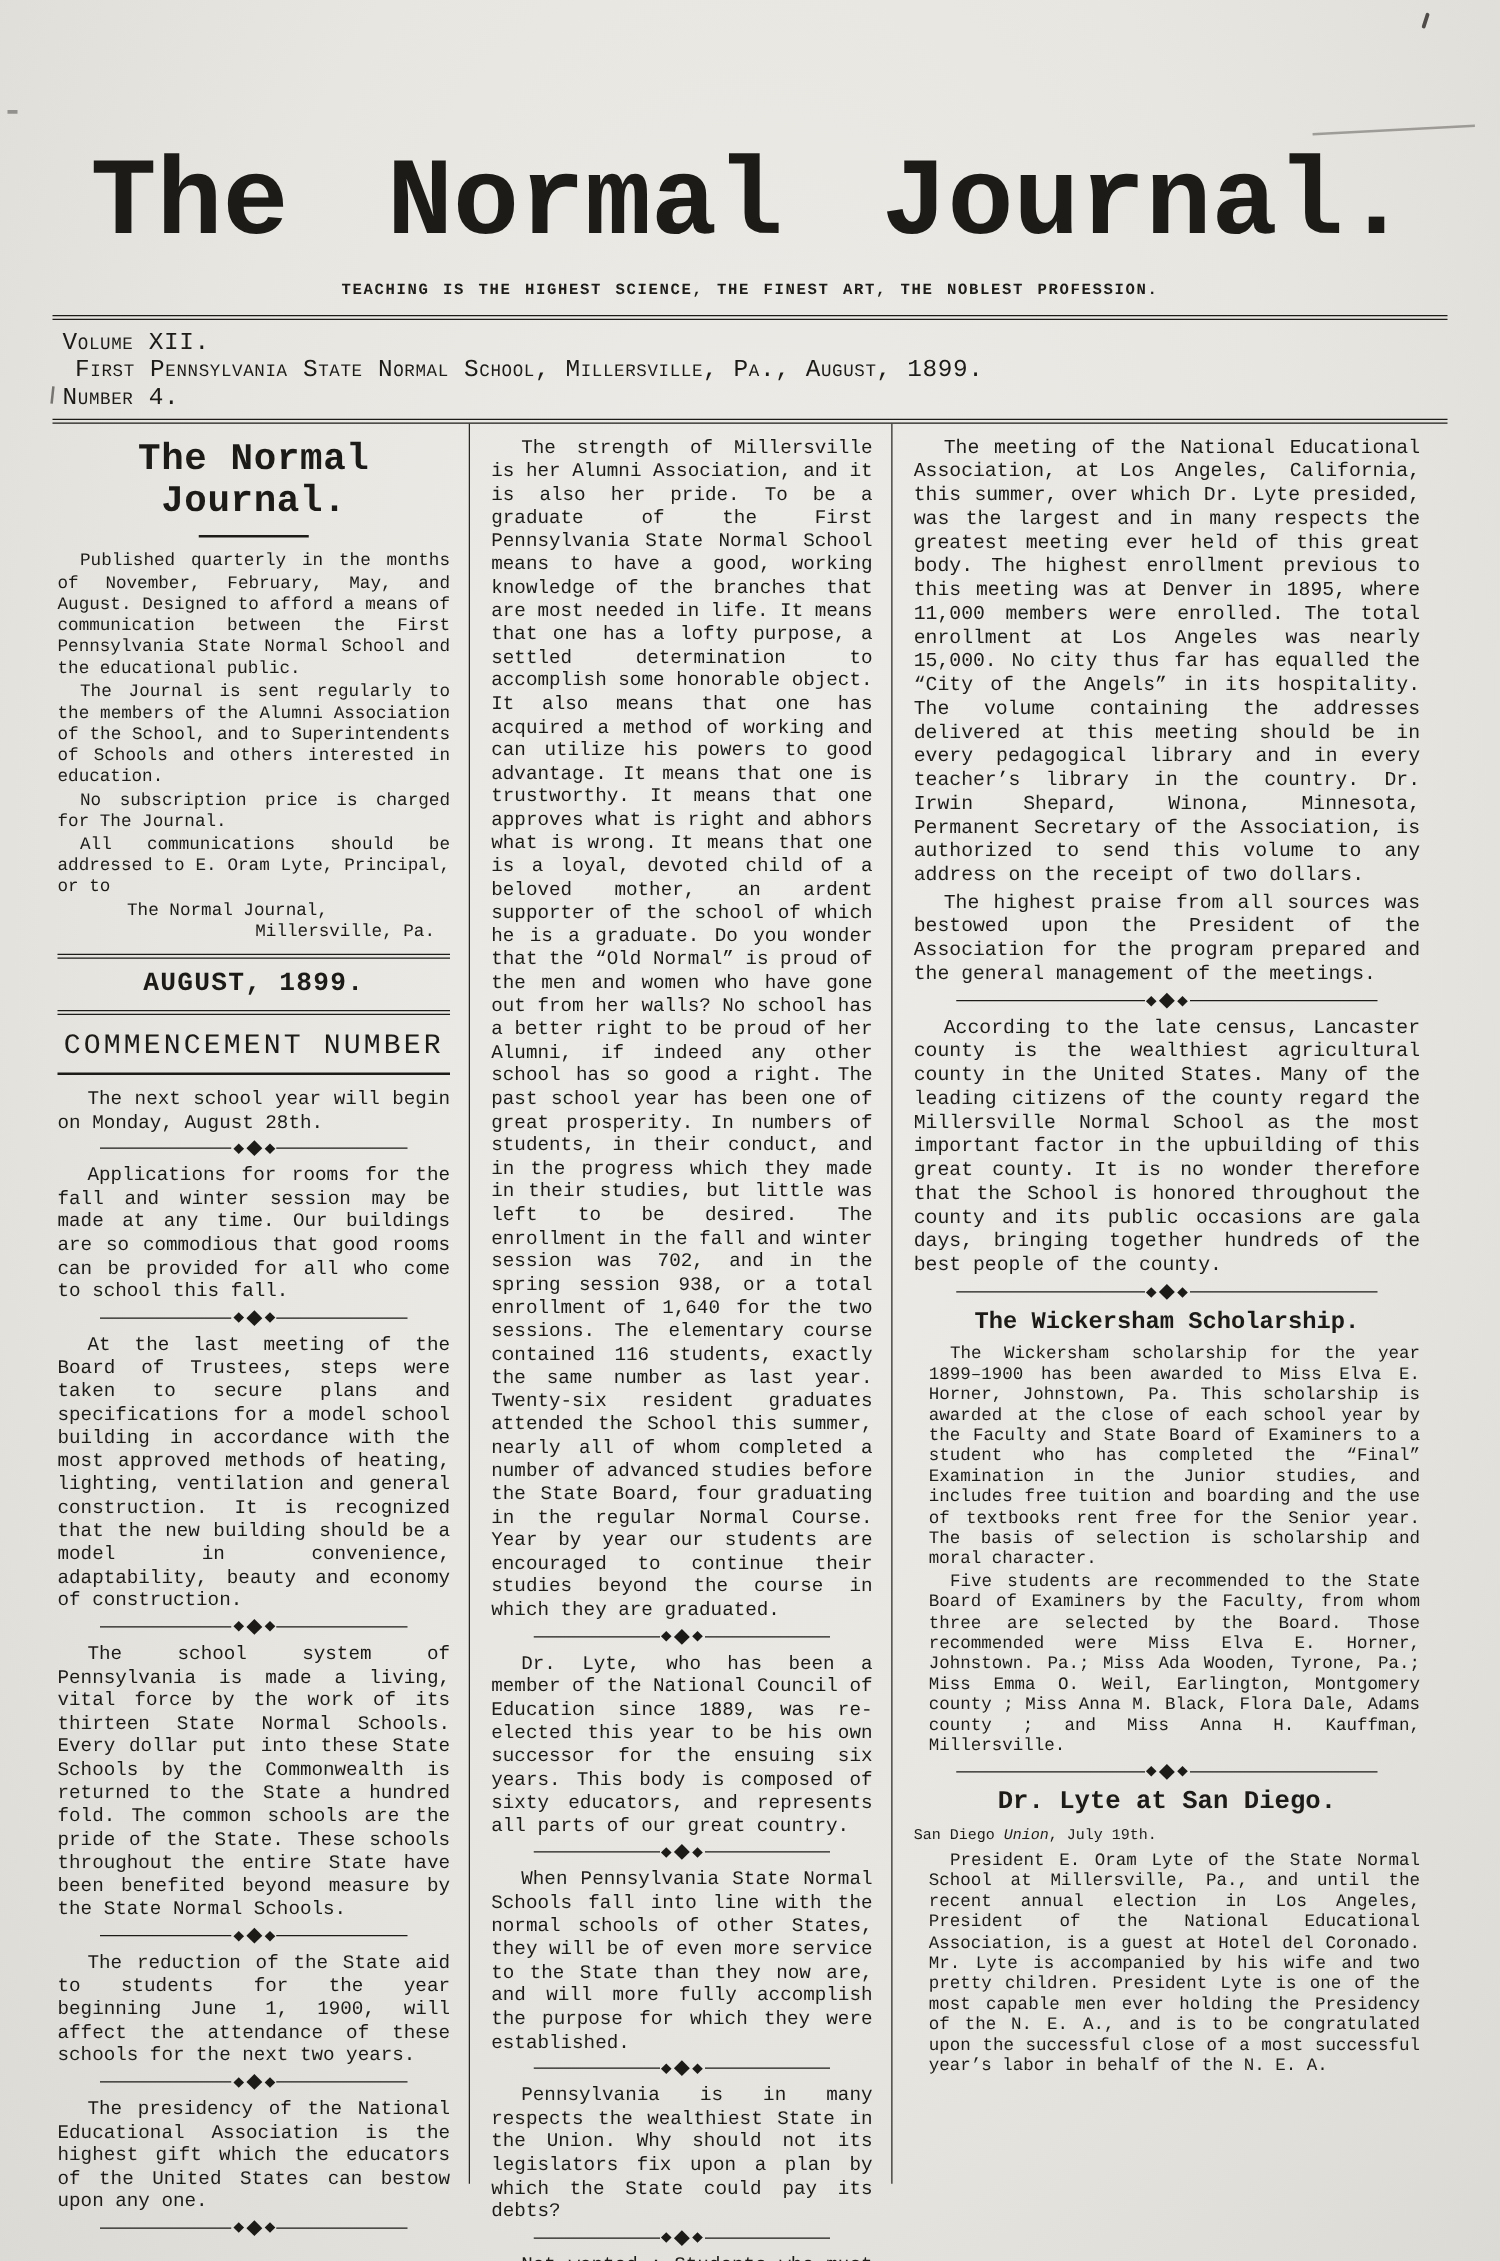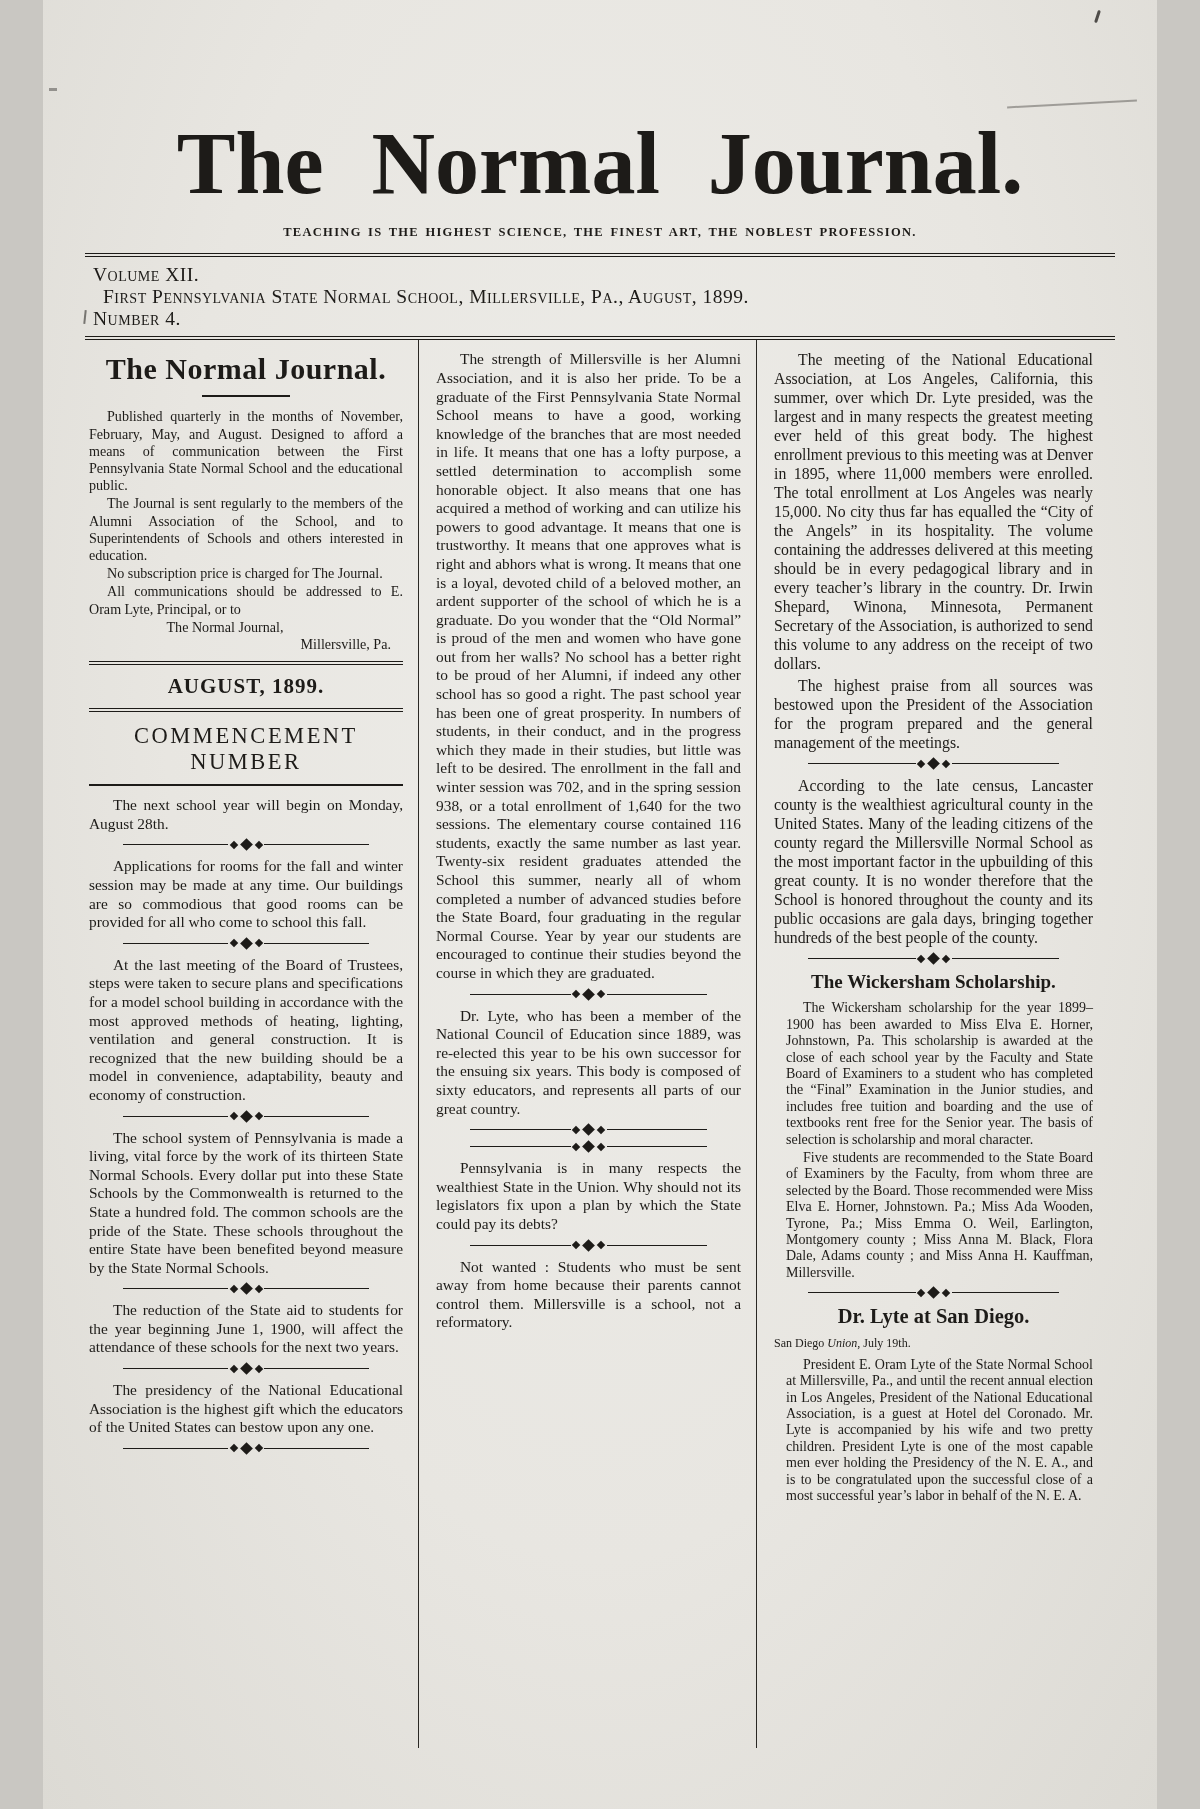--- a/index.html
+++ b/index.html
@@ -1,21 +1,21 @@
 <!DOCTYPE html>
 <html style="--paper: #e8e6e1; --ink: #1d1b18;"><head>
 <meta charset="utf-8">
 <style>
   :root { --paper:#e8e6e1; --ink:#1d1b18; }
   html,body { margin:0; padding:0; background:#c9c7c2; }
   .page {
-    position:relative; width:1114px; height:1809px; margin:0 auto;
+    position:relative; width:1200px; height:1809px; margin:0 auto;
     background: radial-gradient(ellipse at 50% 38%, #edecE8 0%, var(--paper) 55%, #dcdad4 100%);
     color:var(--ink);
-    font-family:Liberation Serif, serif;
+    font-family:Liberation Mono, monospace;
     overflow:hidden;
   }
   
   .spk { position:absolute; background:var(--ink); opacity:.75; }
   .spk1 { right:58px; top:10px; width:3px; height:13px; border-radius:2px; transform:rotate(18deg); }
   .spk2 { left:6px; top:88px; width:8px; height:3px; opacity:.4; }
   .spk3 { right:20px; top:103px; width:130px; height:2px; opacity:.35; transform:rotate(-3deg); }
 
   
   .mast-title {
@@ -160,20 +160,21 @@
           <span class="dia"></span>
           <span class="dia mid"></span>
           <span class="dia"></span>
         </div>
       <p class="bt">Dr. Lyte, who has been a member of the National Council of Education since 1889, was re-elected this year to be his own successor for the ensuing six years.  This body is composed of sixty educators, and represents all parts of our great country.</p>
       <div class="orn">
           <span class="dia"></span>
           <span class="dia mid"></span>
           <span class="dia"></span>
         </div>
+      <p class="bt">When Pennsylvania State Normal Schools fall into line with the normal schools of other States, they will be of even more service to the State than they now are, and will more fully accomplish the purpose for which they were established.</p>
       <div class="orn">
           <span class="dia"></span>
           <span class="dia mid"></span>
           <span class="dia"></span>
         </div>
       <p class="bt">Pennsylvania is in many respects the wealthiest State in the Union.  Why should not its legislators fix upon a plan by which the State could pay its debts?</p>
       <div class="orn">
           <span class="dia"></span>
           <span class="dia mid"></span>
           <span class="dia"></span>

